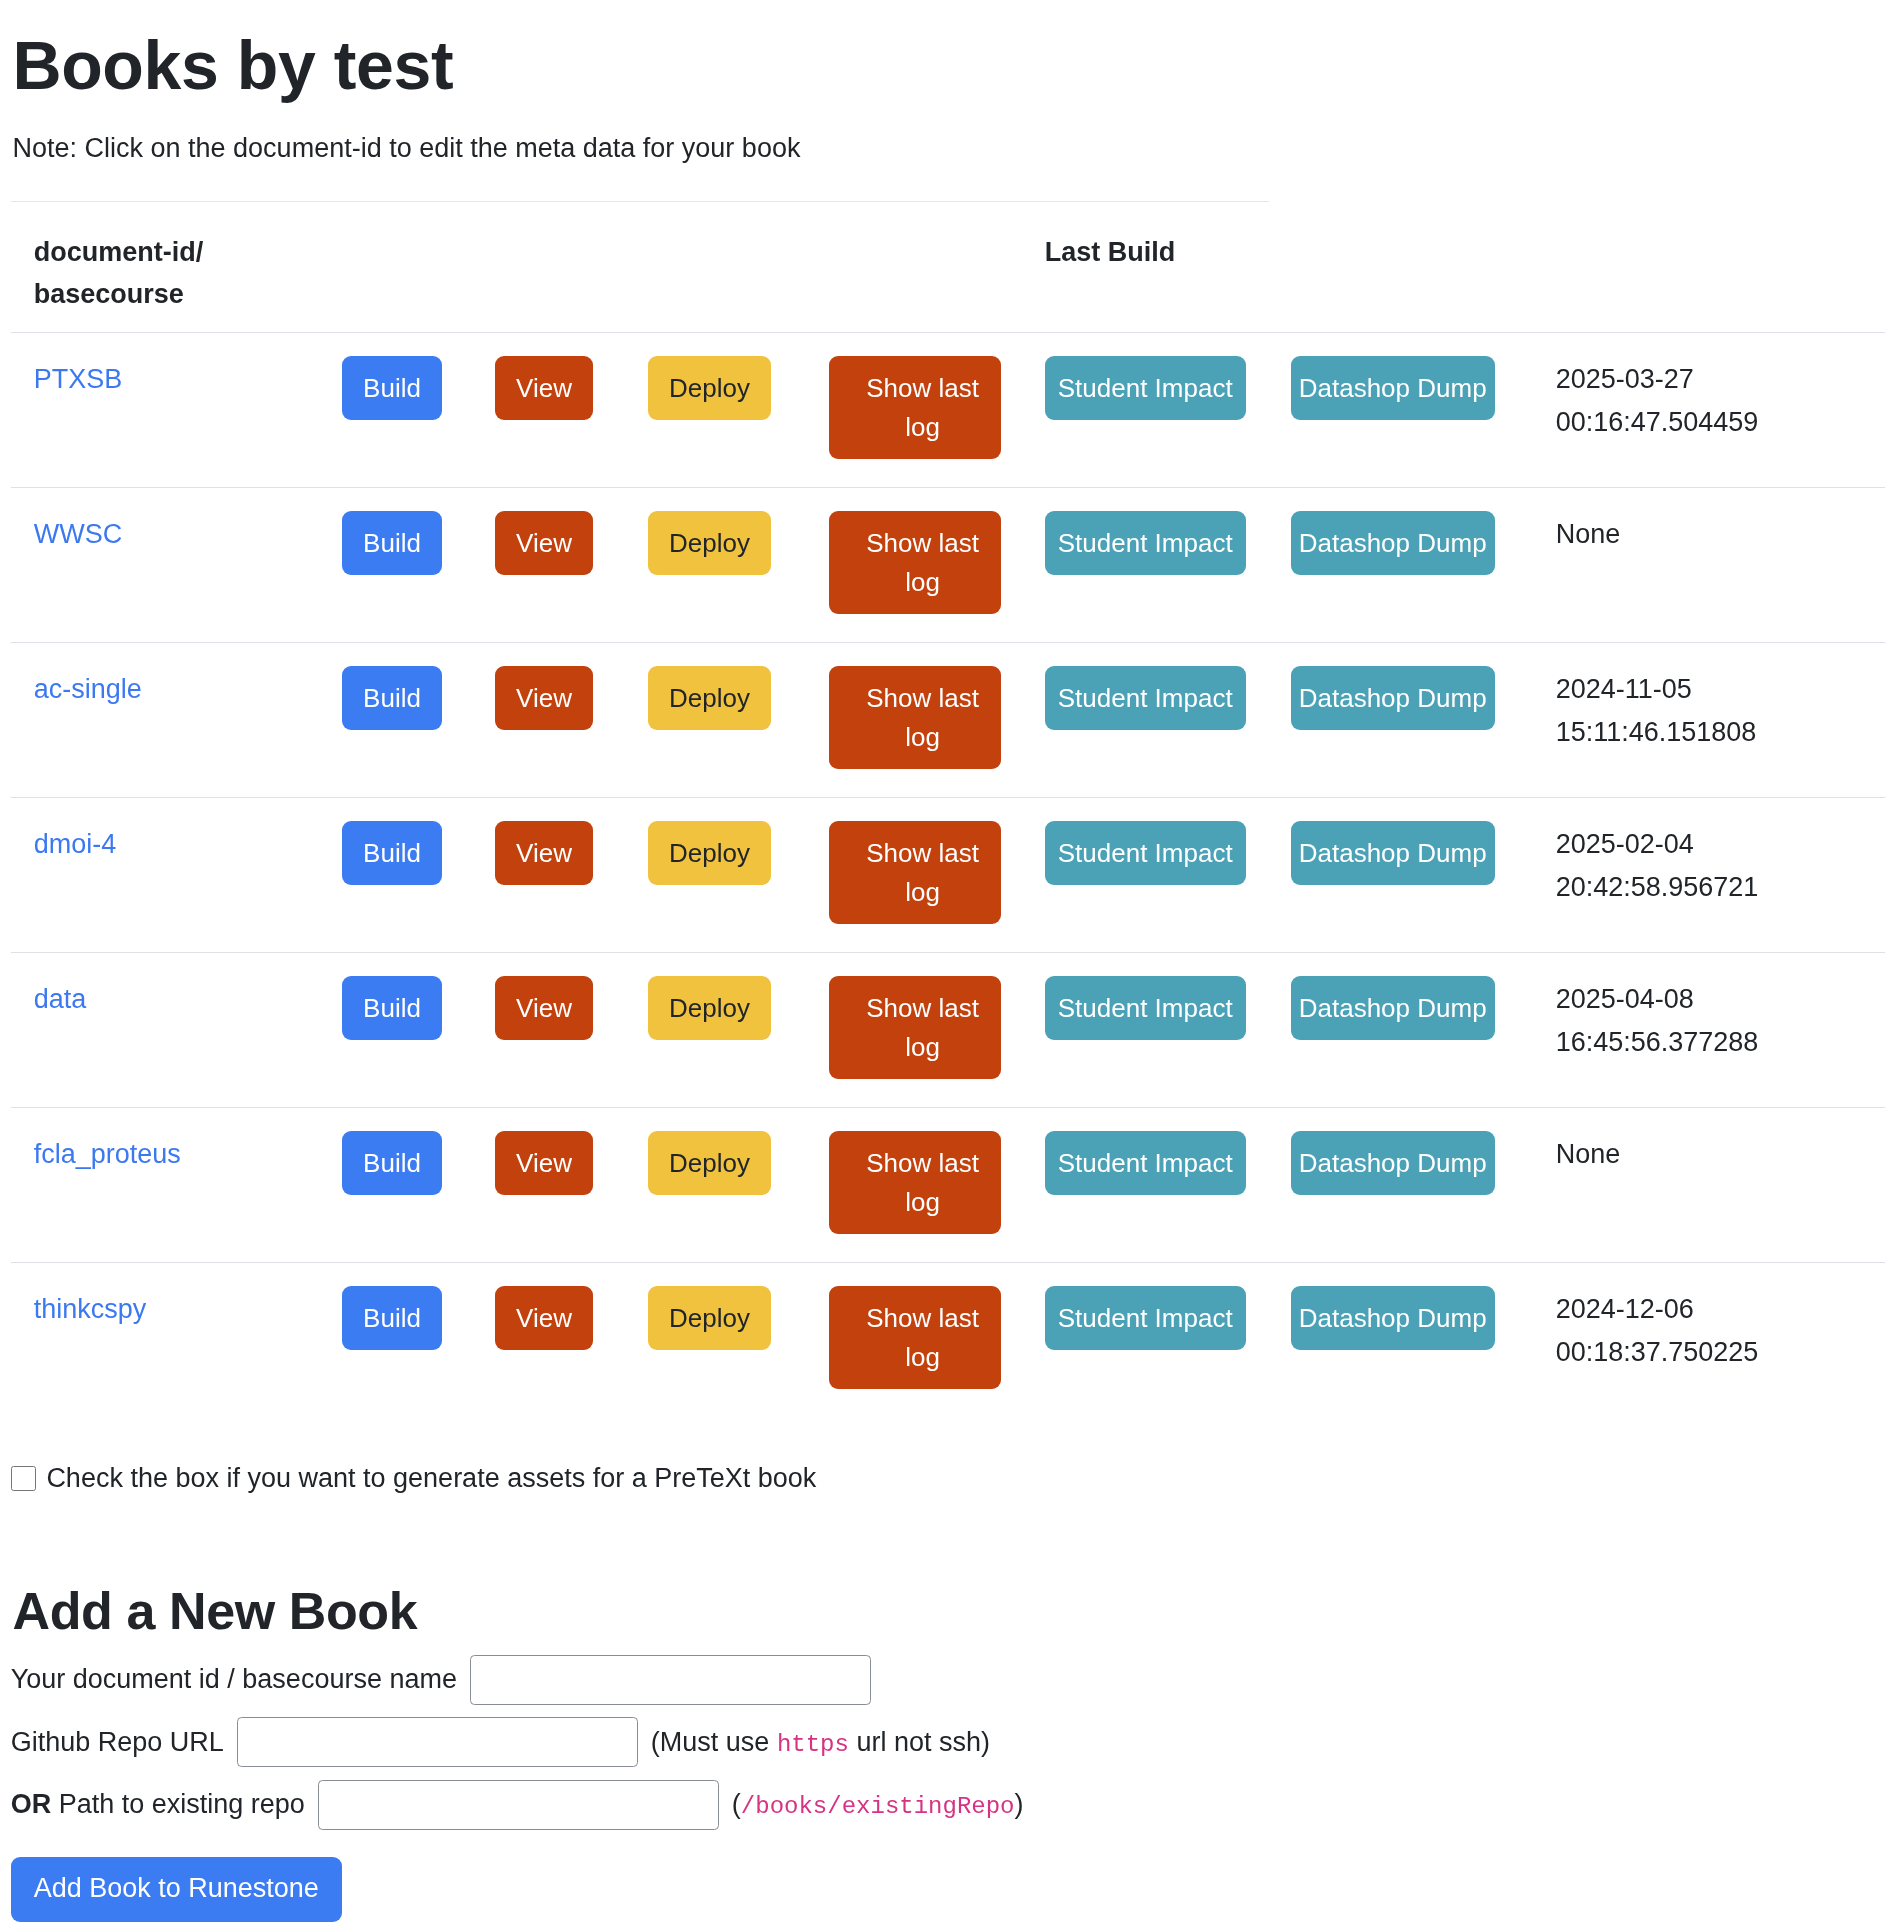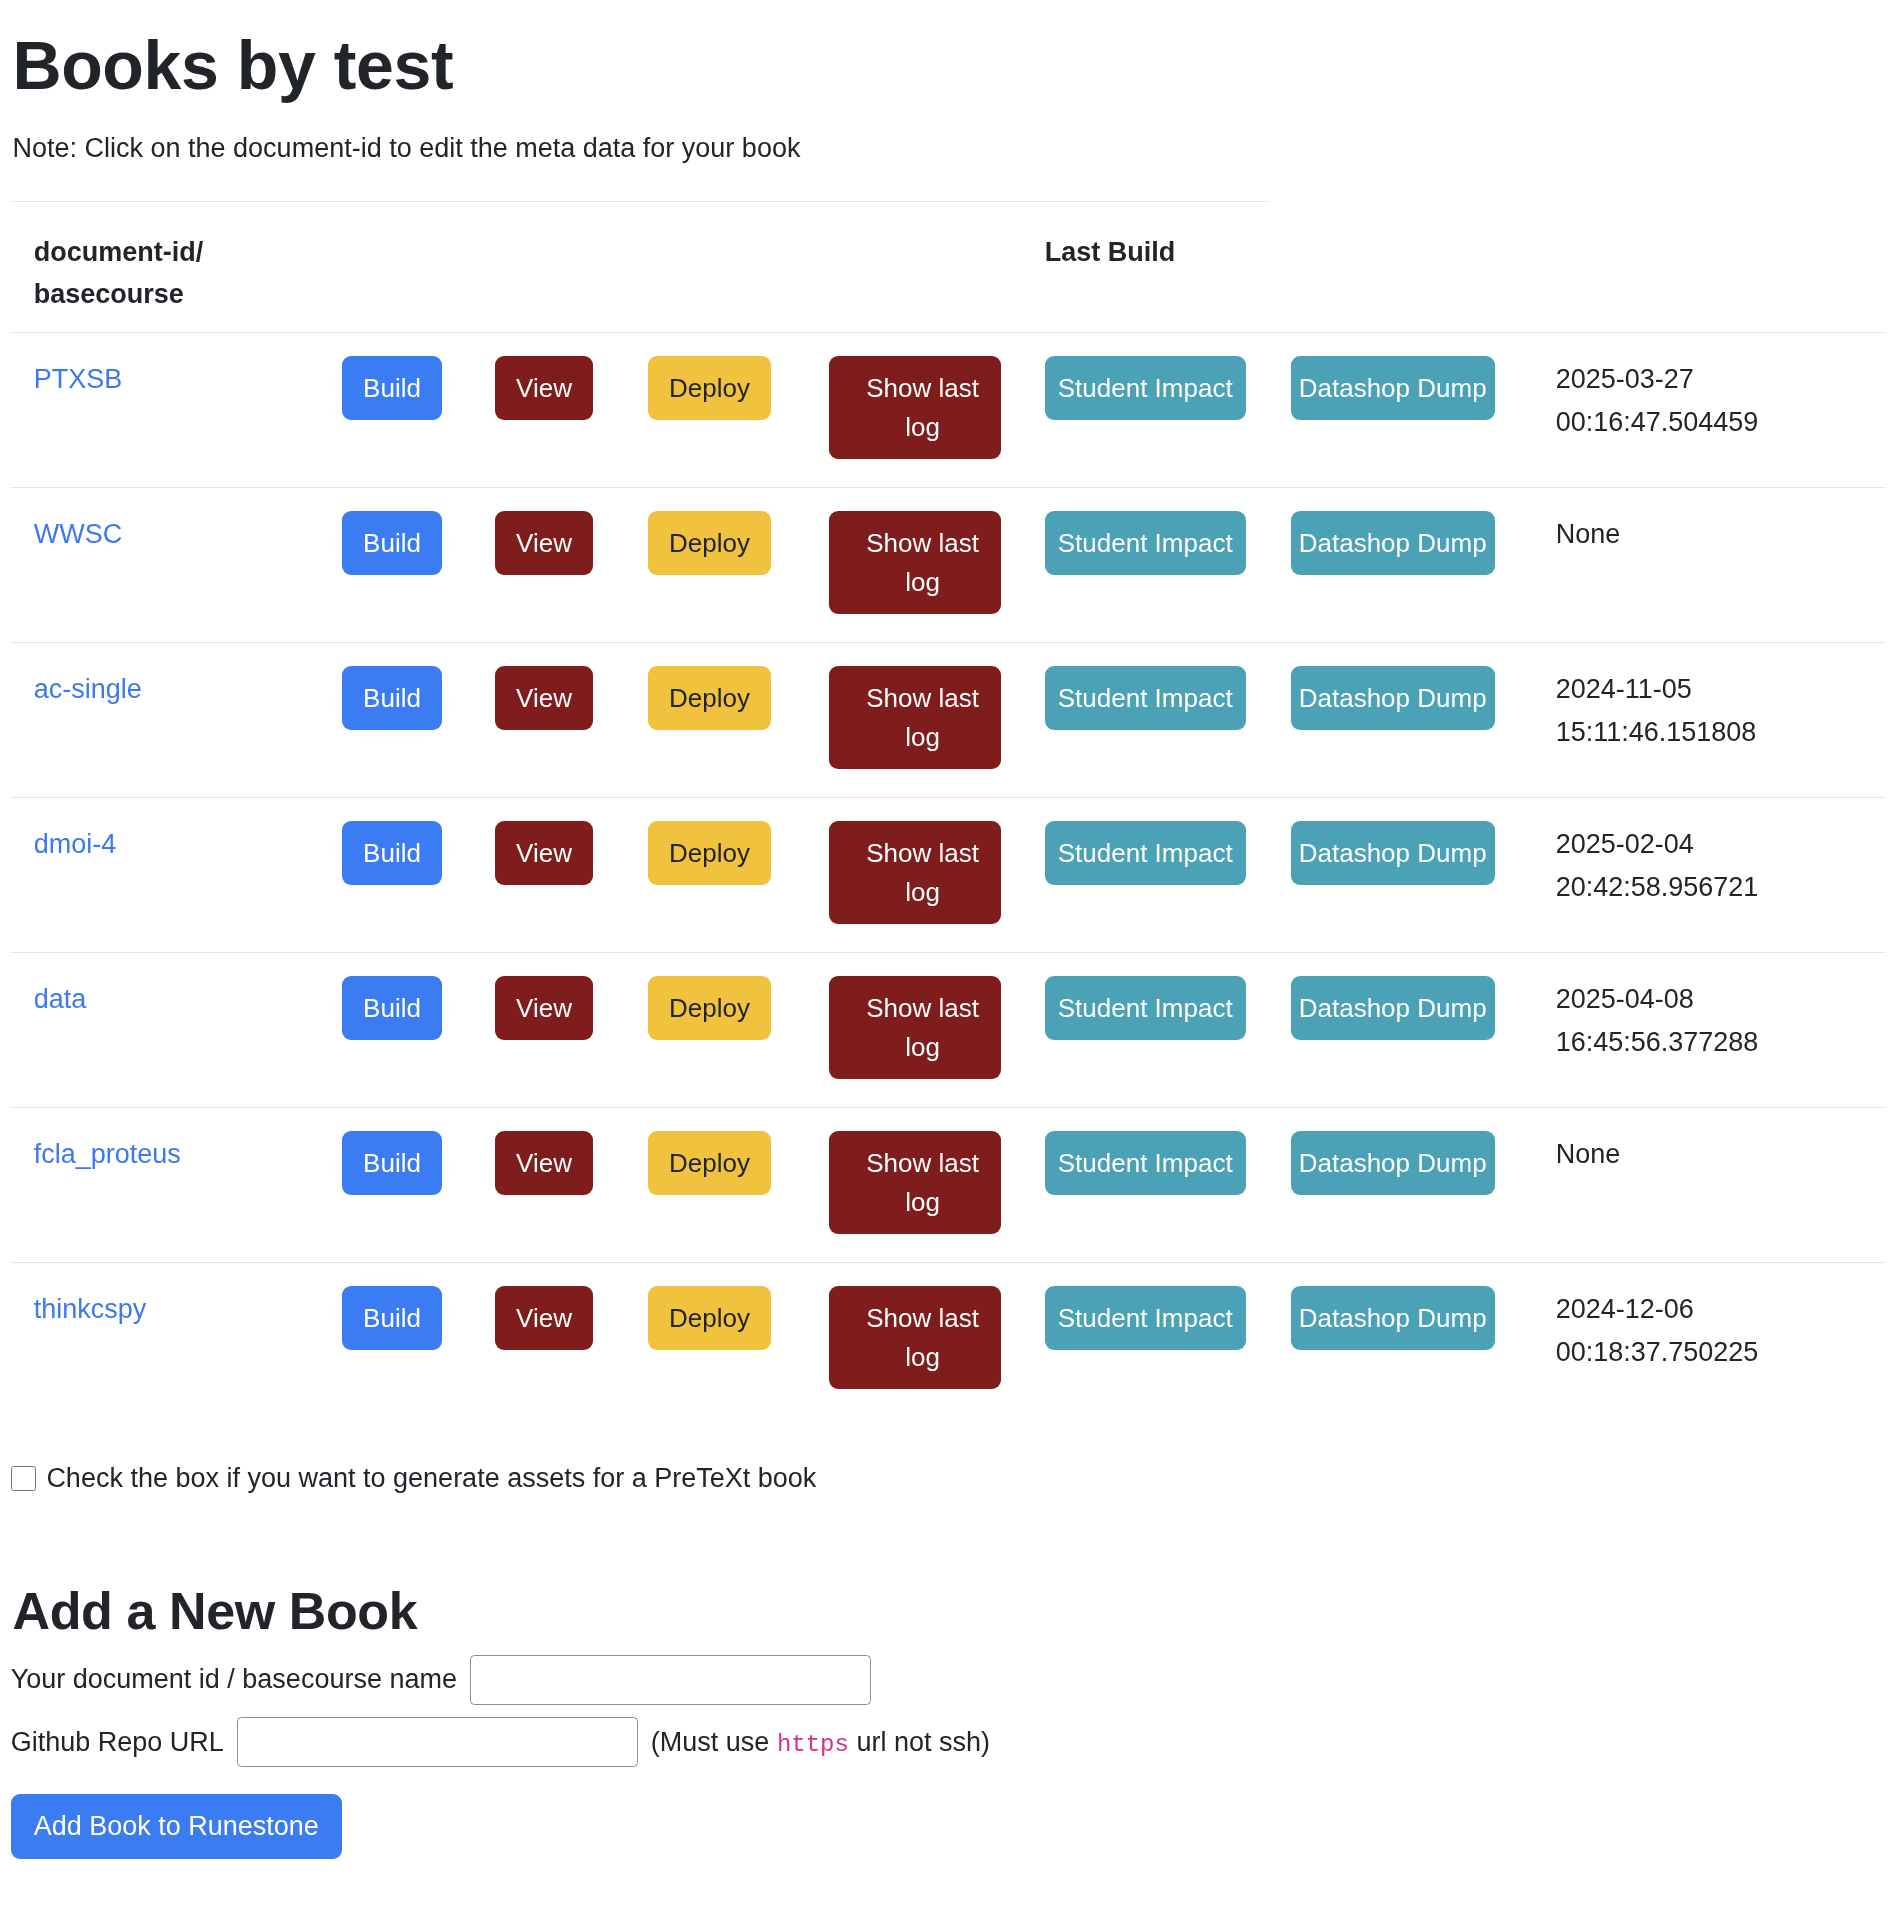--- a/index.html
+++ b/index.html
@@ -69,21 +69,21 @@
     border-radius:9px;
     font-family:"Liberation Sans", sans-serif;
     font-size:26px;
     line-height:1.5;
     padding:12.5px 21.4px;
     color:#ffffff;
     cursor:pointer;
     text-align:center;
   }
   .btn-blue{background:#3b7cf3;}
-  .btn-green{background:#7f1d1d;}
+  .btn-green{background:#c2410c;}
   .btn-yellow{background:#f1c23e;color:#212529;}
   .btn-teal{background:#4ba2b6;}
   .btn-w193{width:172px;padding-left:23px;padding-right:7.1px;}
   .btn-w226{width:201px;padding-left:7.1px;padding-right:7.1px;}
   .btn-w242{width:204px;padding-left:7.1px;padding-right:7.1px;}
 
   .td-time{
     font-size:27px;
     line-height:1.6;
     padding-top:1.8px;
@@ -279,17 +279,22 @@
     <span>Your document id / basecourse name</span>
     <input class="text-input" type="text" value="" style="">
   </div>
 
   <div class="form-row">
     <span>Github Repo URL</span>
     <input class="text-input" type="text" value="" style="">
     <span class="hint"><span>(Must use</span> <span class="code">https</span> <span>url not ssh)</span></span>
   </div>
 
+  <div class="form-row">
+    <span><span class="bold">OR</span> <span>Path to existing repo</span></span>
+    <input class="text-input" type="text" value="" style="">
+    <span class="hint"><span>(</span><span class="code">/books/existingRepo</span><span>)</span></span>
+  </div>
 
   <button class="submit-btn">Add Book to Runestone</button>
 
 </div>
 
 
 </body></html>

